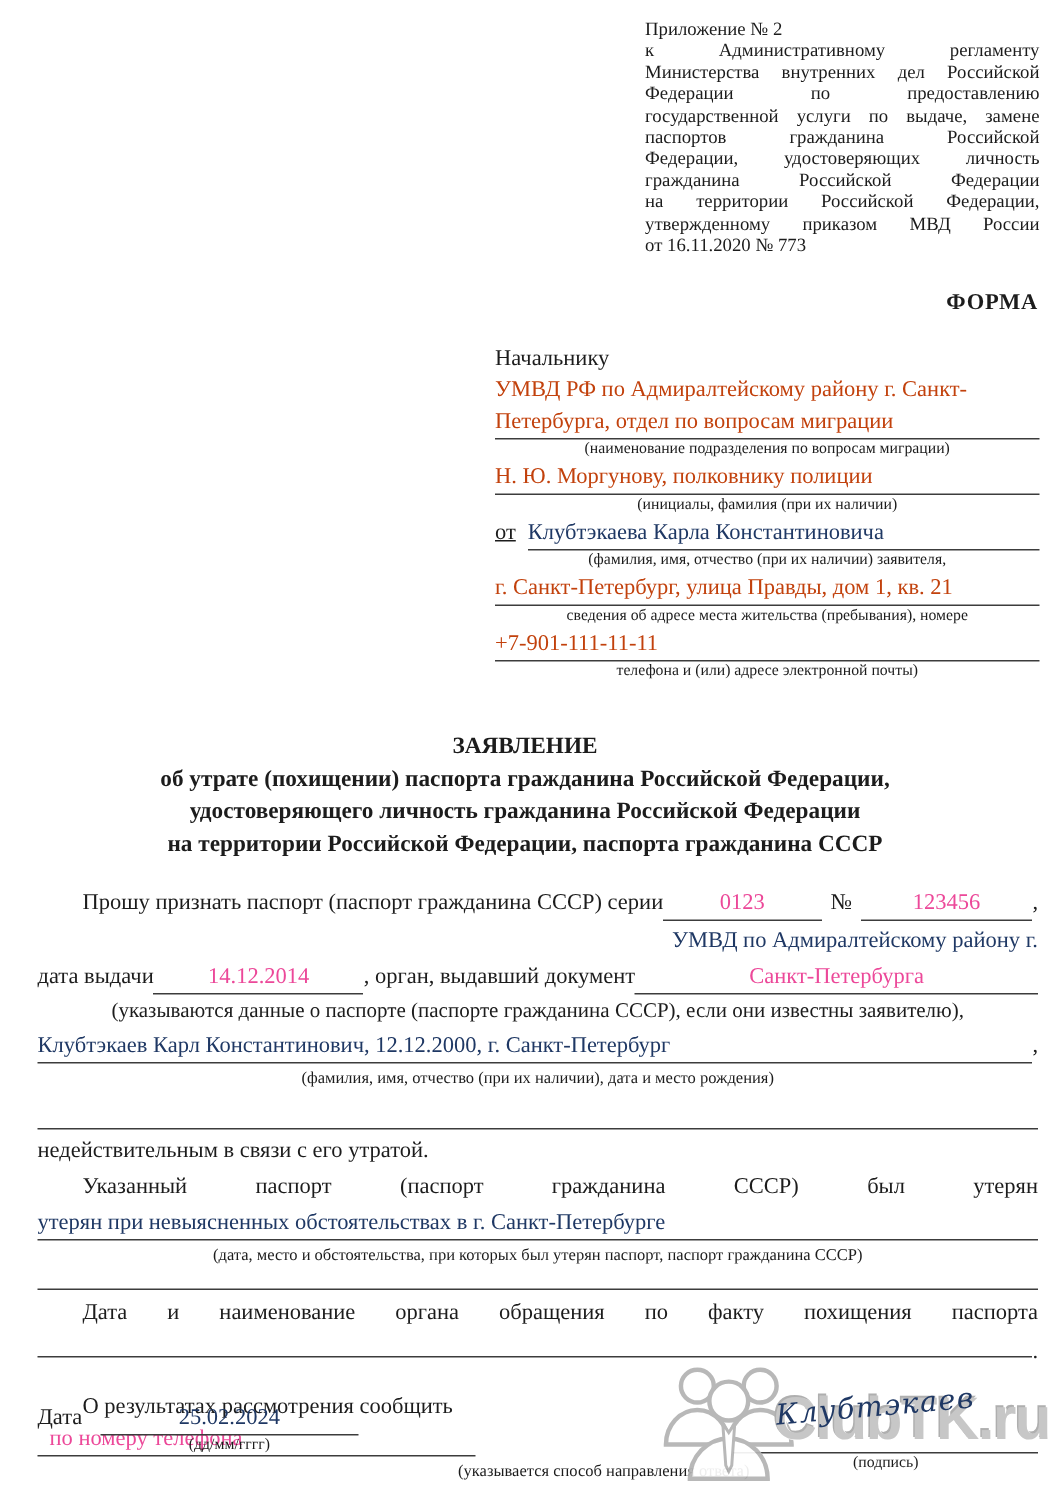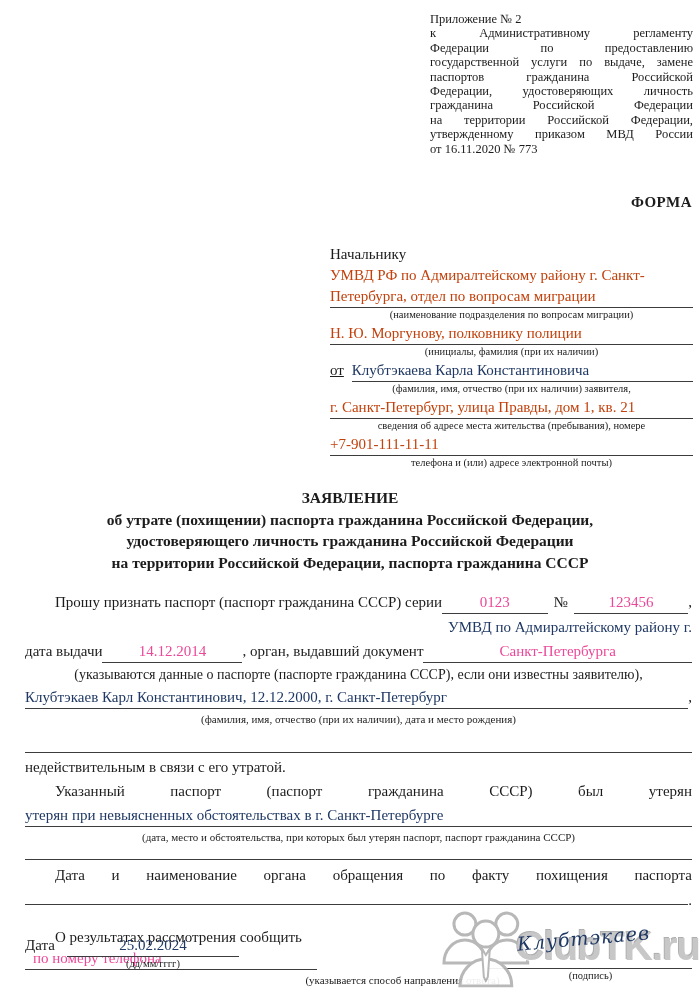--- a/index.html
+++ b/index.html
@@ -8,21 +8,21 @@
     position:relative; width:700px; height:990px; background:#fff;
     font-family:"Liberation Serif", serif; color:#1c1c1c; overflow:hidden;
   }
   
   .appendix { position:absolute; left:430px; top:12px; width:263px; font-size:12.5px; line-height:14.4px; }
   .ap-line { white-space:nowrap; }
   .jl { text-align:justify; text-align-last:justify; white-space:normal; }
   .forma { position:absolute; right:8px; top:194px; font-weight:bold; font-size:15px; letter-spacing:.5px; }
 
   
-  .addressee { position:absolute; left:330px; top:243px; width:363px; font-size:15px; }
+  .addressee { position:absolute; left:330px; top:228px; width:363px; font-size:15px; }
   .addr-plain { line-height:22px; }
   .addr-field { border-bottom:1px solid #3c3c3c; color:#c2410c; line-height:21px; padding-bottom:0; }
   .addr-caption { font-size:10.5px; text-align:center; line-height:13px; color:#1c1c1c; margin-bottom:2px; }
   .addr-from { display:flex; align-items:baseline; }
   .from-label { margin-right:8px;text-decoration:underline; }
   .grow { flex:1; }
   .blue { color:#1f3864; }
 
   
   .doc-title { position:absolute; left:30px; top:487px; width:640px; text-align:center; font-weight:bold; font-size:15.5px; line-height:21.5px; }
@@ -70,20 +70,21 @@
   .notify-caption { margin-left:230px; width:295px; }
 </style>
 </head>
 <body>
 
 <div class="page">
 
   <div class="appendix">
     <div class="ap-line">Приложение № 2</div>
     <div class="ap-line jl">к Административному регламенту</div>
+    <div class="ap-line jl">Министерства внутренних дел Российской</div>
     <div class="ap-line jl">Федерации по предоставлению</div>
     <div class="ap-line jl">государственной услуги по выдаче, замене</div>
     <div class="ap-line jl">паспортов гражданина Российской</div>
     <div class="ap-line jl">Федерации, удостоверяющих личность</div>
     <div class="ap-line jl">гражданина Российской Федерации</div>
     <div class="ap-line jl">на территории Российской Федерации,</div>
     <div class="ap-line jl">утвержденному приказом МВД России</div>
     <div class="ap-line">от 16.11.2020 № 773</div>
   </div>
   <div class="forma">ФОРМА</div>

